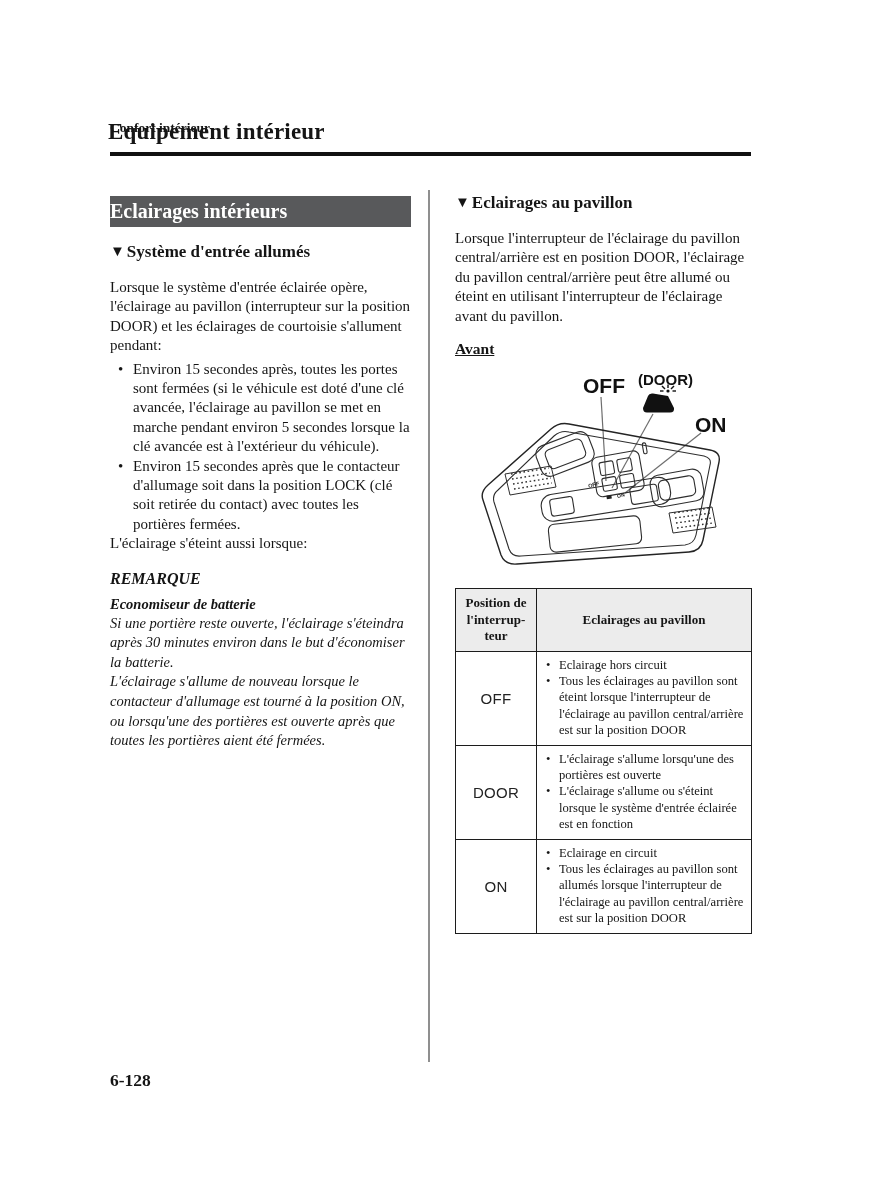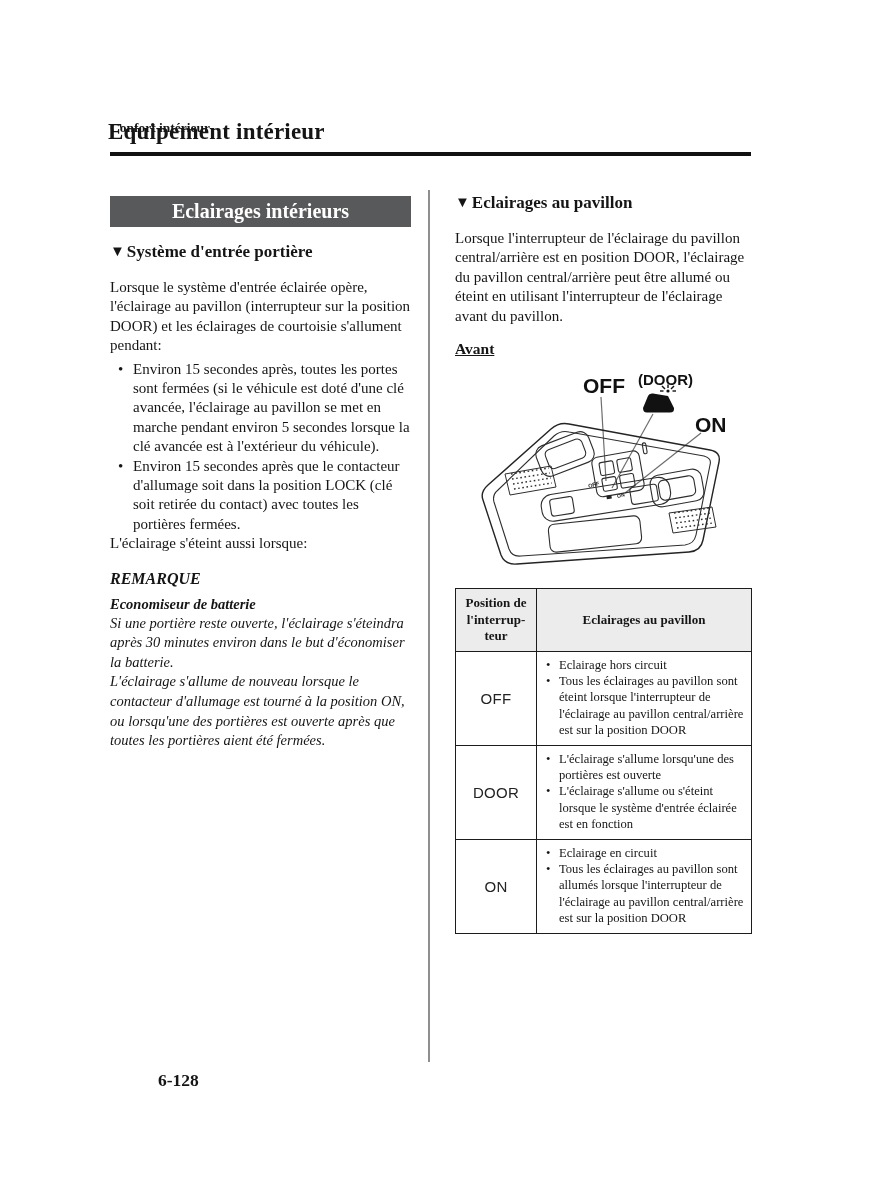--- a/index.html
+++ b/index.html
@@ -15,21 +15,21 @@
   .page-title { position:absolute; left:108px; top:119px; font-size:23px; font-weight:bold; letter-spacing:.2px; }
   .header-rule { position:absolute; left:110px; top:152px; width:641px; height:3.5px; background:#111; }
 
   
   .col-left  { position:absolute; left:110px; top:196px; width:301px; }
   .col-right { position:absolute; left:455px; top:193px; width:297px; }
   .col-divider { position:absolute; left:428px; top:190px; width:1.5px; height:872px; background:#8f8f8f; }
 
   
   .banner {
-    height:31px; line-height:31px; text-align:center;
+    height:31px; line-height:31px; text-align:left;
     color:#fff; font-size:20px; font-weight:bold; margin-bottom:15px;
   }
   .sec-head { font-size:17px; font-weight:bold; margin:0 0 16px 0; }
   .sec-head .tri { font-size:15px; margin-right:2px; position:relative; top:-1px; }
   p.body { font-size:15px; line-height:19.4px; margin:0 0 4px 0; }
   ul.bullets { list-style:none; margin:2px 0 0 0; padding:0; }
   ul.bullets li { position:relative; padding-left:23px; font-size:15px; line-height:19.4px; }
   ul.bullets li::before { content:"\2022"; position:absolute; left:8px; }
   .gap-14 { margin-top:14px; }
   .note-title { font-size:16px; font-weight:bold; font-style:italic; margin:16px 0 8px 0; }
@@ -53,38 +53,38 @@
   table.switch { border-collapse:collapse; width:297px; table-layout:fixed; margin-top:6px; }
   table.switch th, table.switch td { border:1.7px solid #1c1c1c; vertical-align:middle; }
   table.switch th { background:#ececec; font-size:13px; line-height:16.5px; font-weight:bold; text-align:center; padding:6px 1px; }
   col.poscol { width:81px; }
   td.pos { text-align:center; font-family:"Liberation Sans", sans-serif; font-size:15px; letter-spacing:.3px; color:#222; }
   td.desc { padding:5px 4px 6px 2px; }
   td.desc ul { list-style:none; margin:0; padding:0; }
   td.desc li { position:relative; padding-left:20px; font-size:12.6px; line-height:16.4px; }
   td.desc li::before { content:"\2022"; position:absolute; left:7px; }
 
-  .page-number { position:absolute; left:110px; top:1070px; font-size:17.5px; font-weight:bold;margin-left:48px; }
+  .page-number { position:absolute; left:110px; top:1070px; font-size:17.5px; font-weight:bold; }
 </style>
 </head>
 <body>
 
 <div class="page">
 
   <div class="breadcrumb">Confort intérieur</div>
   <div class="page-title">Equipement intérieur</div>
   <div class="header-rule"></div>
 
   <div class="col-divider"></div>
 
   <div class="col-left">
 
     <div class="banner" style="background:#58595b;">Eclairages intérieurs</div>
 
-    <div class="sec-head"><span class="tri">▼</span><span>Système d'entrée portière</span></div>
+    <div class="sec-head"><span class="tri">▼</span><span>Système d'entrée allumés</span></div>
 
     <p class="body">Lorsque le système d'entrée éclairée opère, l'éclairage au pavillon (interrupteur sur la position DOOR) et les éclairages de courtoisie s'allument pendant:</p>
 
     <ul class="bullets">
       <li>Environ 15 secondes après, toutes les portes sont fermées (si le véhicule est doté d'une clé avancée, l'éclairage au pavillon se met en marche pendant environ 5 secondes lorsque la clé avancée est à l'extérieur du véhicule).</li>
       <li>Environ 15 secondes après que le contacteur d'allumage soit dans la position LOCK (clé soit retirée du contact) avec toutes les portières fermées.</li>
     </ul>
 
     <p class="body gap-14">L'éclairage s'éteint aussi lorsque:</p>
 

